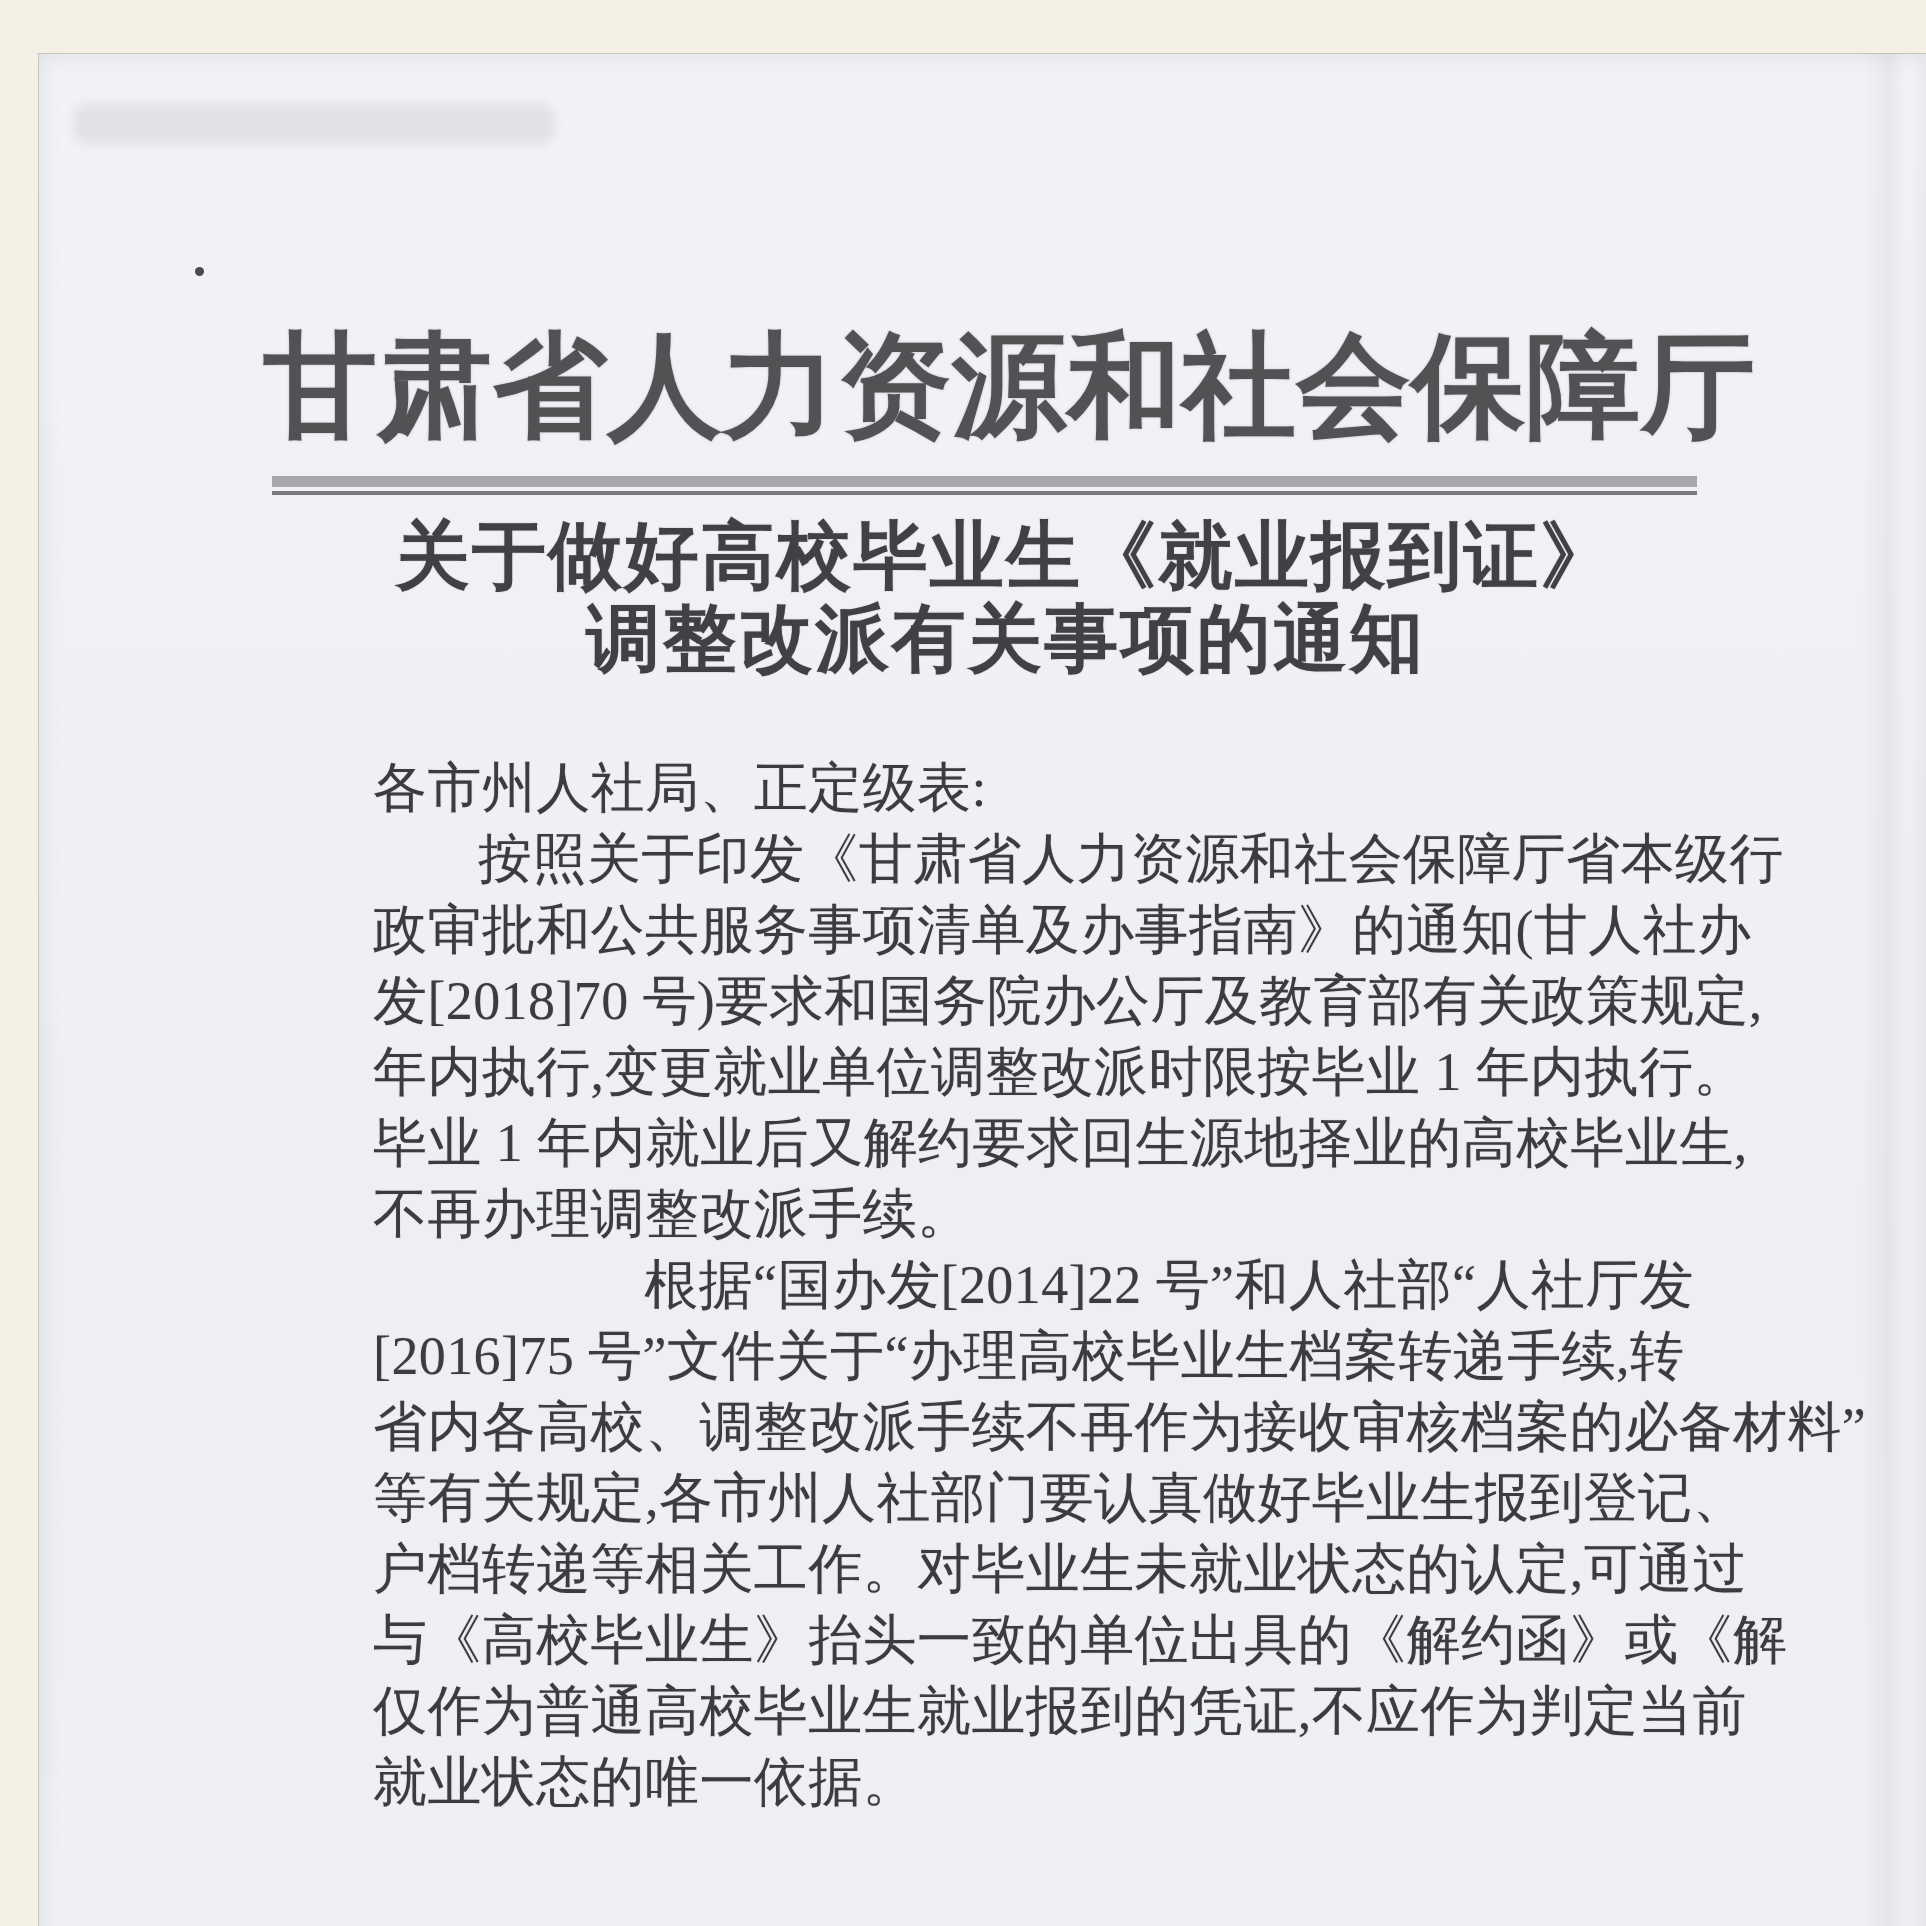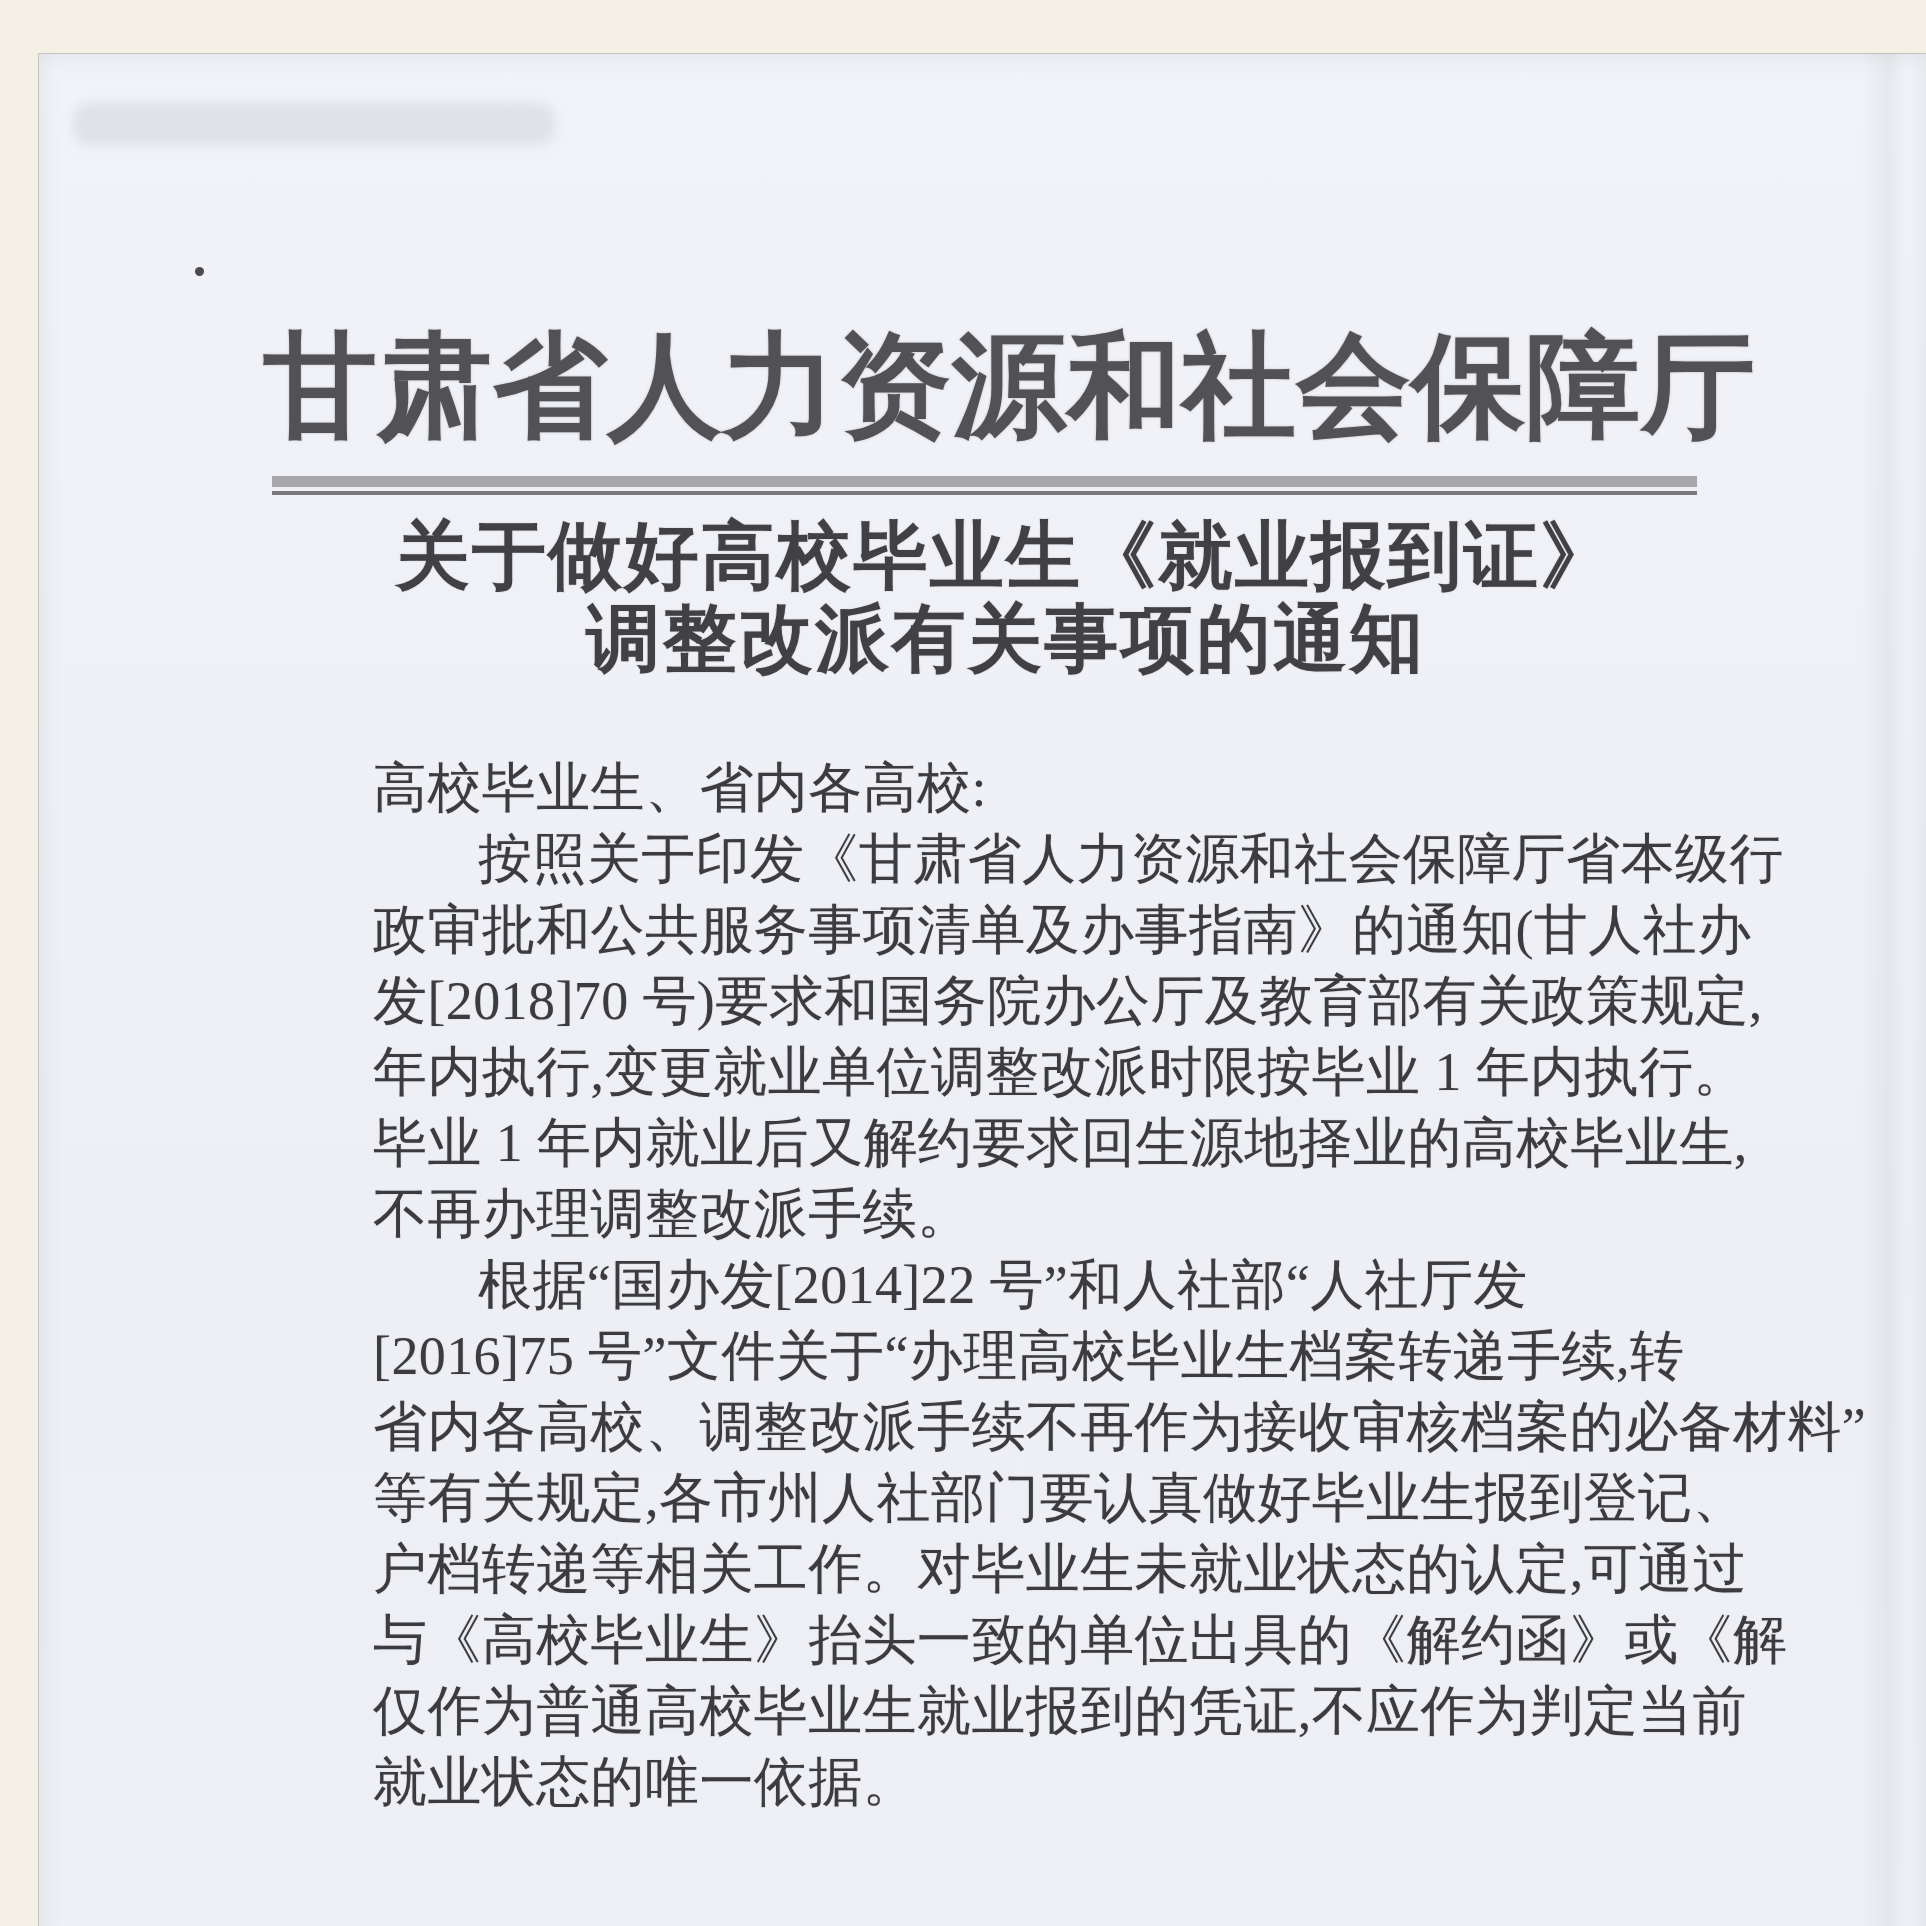--- a/index.html
+++ b/index.html
@@ -45,21 +45,21 @@
   .title-1{top:515px;}
   .title-2{top:598px;}
   .body-text{
     position:absolute;left:373px;top:754px;width:1321px;
     font-size:54px;color:#3c3c3e;
   }
   .bline{
     height:71px;line-height:68px;white-space:nowrap;letter-spacing:0.4px;
     text-shadow:0 0 1.2px rgba(60,60,62,.25);
   }
-  .bline.ind{padding-left:105px;}
+  .bline.ind{padding-left:105px;text-align:right;}
   .seal{position:absolute;left:0;top:0;z-index:4;}
 </style>
 </head>
 <body>
 
 <div class="paper"></div>
 <div class="crease-right"></div>
 <div class="smudge"></div>
 <div class="speck"></div>
 
@@ -67,21 +67,21 @@
 
   <div class="agency">甘肃省人力资源和社会保障厅</div>
 
   <div class="rule-thick-top"></div>
   <div class="rule-thin-top"></div>
 
   <div class="title title-1">关于做好高校毕业生《就业报到证》</div>
   <div class="title title-2">调整改派有关事项的通知</div>
 
   <div class="body-text">
-      <div class="bline">高校毕业生、省内各高校:</div>
+      <div class="bline">各市州人社局、正定级表:</div>
       <div class="bline ind">按照关于印发《甘肃省人力资源和社会保障厅省本级行</div>
       <div class="bline">政审批和公共服务事项清单及办事指南》的通知(甘人社办</div>
       <div class="bline">发[2018]70 号)要求和国务院办公厅及教育部有关政策规定,</div>
       <div class="bline">年内执行,变更就业单位调整改派时限按毕业 1 年内执行。</div>
       <div class="bline">毕业 1 年内就业后又解约要求回生源地择业的高校毕业生,</div>
       <div class="bline">不再办理调整改派手续。</div>
       <div class="bline ind">根据“国办发[2014]22 号”和人社部“人社厅发</div>
       <div class="bline">[2016]75 号”文件关于“办理高校毕业生档案转递手续,转</div>
       <div class="bline">省内各高校、调整改派手续不再作为接收审核档案的必备材料”</div>
       <div class="bline">等有关规定,各市州人社部门要认真做好毕业生报到登记、</div>

